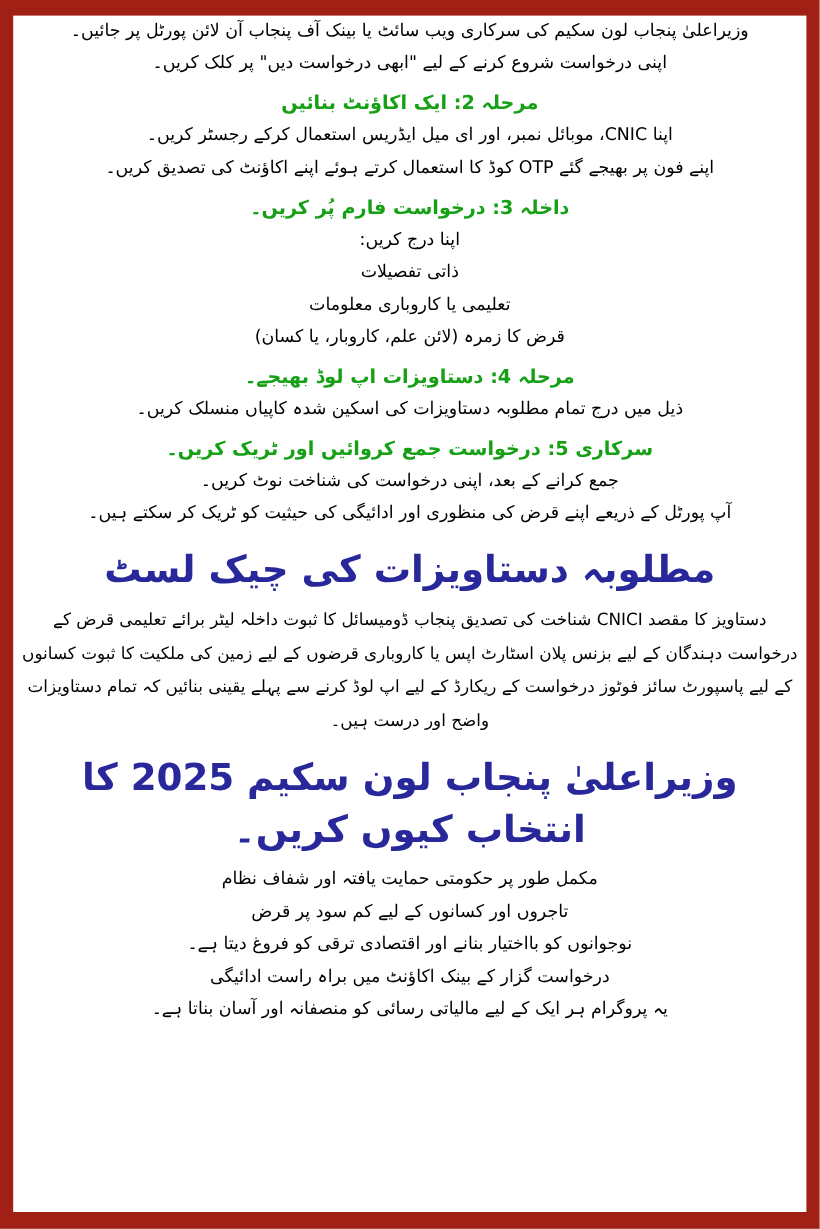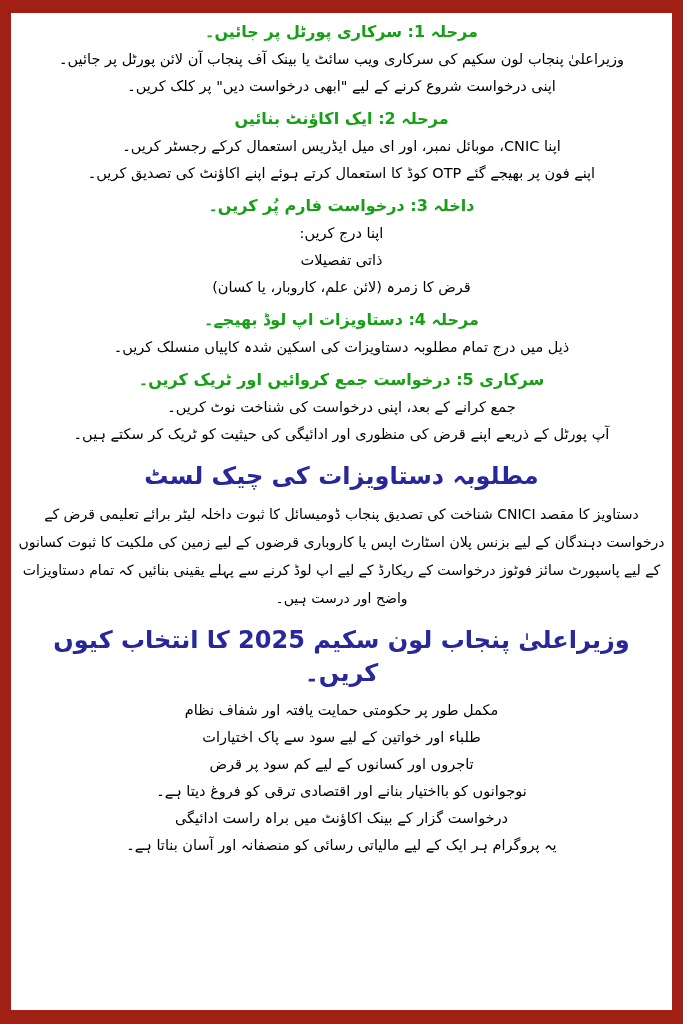--- a/index.html
+++ b/index.html
@@ -40,56 +40,56 @@
     margin:6px 8px 1px;
   }
   .body-line{
     font-size:14.5px;
     line-height:27px;
     margin:0 8px;
     color:var(--body-black);
   }
   .section-title{
     color:var(--heading-blue);
-    font-size:24px;
+    font-size:31px;
     font-weight:bold;
     line-height:1.4;
     margin:12px 10px 6px;
   }
   .paragraph{
     font-size:14px;
     line-height:28px;
     margin:0 2px;
     color:var(--body-black);
     text-align:center;
   }
   section{margin:0;padding:0;}
 </style>
 </head>
 <body>
 
 <div class="page">
 
 
   <section>
-    <h2 class="step-heading">مرحلہ 1: سرکاری پورٹل پر جائیں۔</h2>
     <p class="body-line">وزیراعلیٰ پنجاب لون سکیم کی سرکاری ویب سائٹ یا بینک آف پنجاب آن لائن پورٹل پر جائیں۔</p>
     <p class="body-line">اپنی درخواست شروع کرنے کے لیے "ابھی درخواست دیں" پر کلک کریں۔</p>
   </section>
 
   <section>
     <h2 class="step-heading">مرحلہ 2: ایک اکاؤنٹ بنائیں</h2>
     <p class="body-line">اپنا CNIC، موبائل نمبر، اور ای میل ایڈریس استعمال کرکے رجسٹر کریں۔</p>
     <p class="body-line">اپنے فون پر بھیجے گئے OTP کوڈ کا استعمال کرتے ہوئے اپنے اکاؤنٹ کی تصدیق کریں۔</p>
   </section>
 
   <section>
     <h2 class="step-heading">داخلہ 3: درخواست فارم پُر کریں۔</h2>
     <p class="body-line">اپنا درج کریں:</p>
     <p class="body-line">ذاتی تفصیلات</p>
+    <p class="body-line">تعلیمی یا کاروباری معلومات</p>
     <p class="body-line">قرض کا زمرہ (لائن علم، کاروبار، یا کسان)</p>
   </section>
 
   <section>
     <h2 class="step-heading">مرحلہ 4: دستاویزات اپ لوڈ بھیجے۔</h2>
     <p class="body-line">ذیل میں درج تمام مطلوبہ دستاویزات کی اسکین شدہ کاپیاں منسلک کریں۔</p>
   </section>
 
   <section>
     <h2 class="step-heading">سرکاری 5: درخواست جمع کروائیں اور ٹریک کریں۔</h2>
@@ -98,20 +98,19 @@
   </section>
 
   <section>
     <h2 class="section-title">مطلوبہ دستاویزات کی چیک لسٹ</h2>
     <p class="paragraph">دستاویز کا مقصد CNICI شناخت کی تصدیق پنجاب ڈومیسائل کا ثبوت داخلہ لیٹر برائے تعلیمی قرض کے درخواست دہندگان کے لیے بزنس پلان اسٹارٹ اپس یا کاروباری قرضوں کے لیے زمین کی ملکیت کا ثبوت کسانوں کے لیے پاسپورٹ سائز فوٹوز درخواست کے ریکارڈ کے لیے اپ لوڈ کرنے سے پہلے یقینی بنائیں کہ تمام دستاویزات واضح اور درست ہیں۔</p>
   </section>
 
   <section>
     <h2 class="section-title">وزیراعلیٰ پنجاب لون سکیم 2025 کا انتخاب کیوں کریں۔</h2>
     <p class="body-line">مکمل طور پر حکومتی حمایت یافتہ اور شفاف نظام</p>
-    <p class="body-line">طلباء اور خواتین کے لیے سود سے پاک اختیارات</p>
     <p class="body-line">تاجروں اور کسانوں کے لیے کم سود پر قرض</p>
     <p class="body-line">نوجوانوں کو بااختیار بنانے اور اقتصادی ترقی کو فروغ دیتا ہے۔</p>
     <p class="body-line">درخواست گزار کے بینک اکاؤنٹ میں براہ راست ادائیگی</p>
     <p class="body-line">یہ پروگرام ہر ایک کے لیے مالیاتی رسائی کو منصفانہ اور آسان بناتا ہے۔</p>
   </section>
 
 </div>
 
 </body></html>

